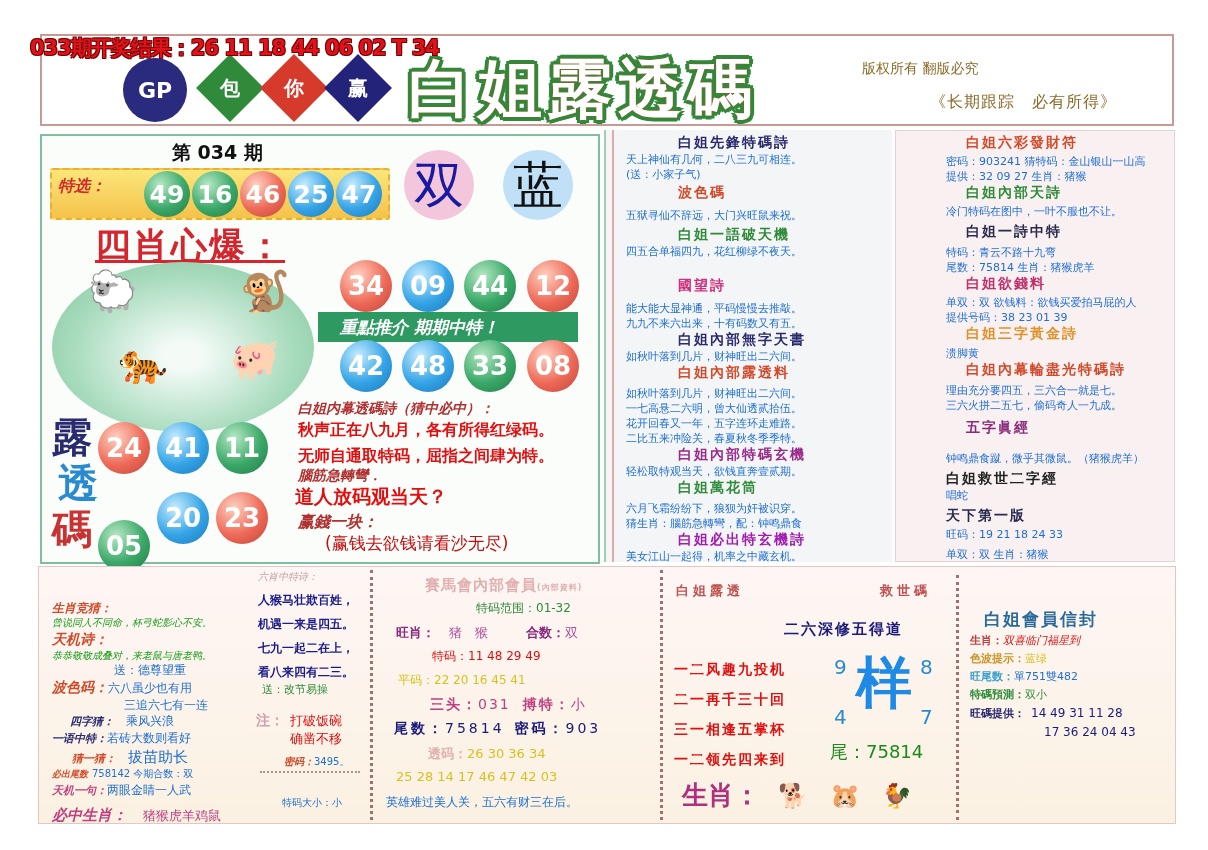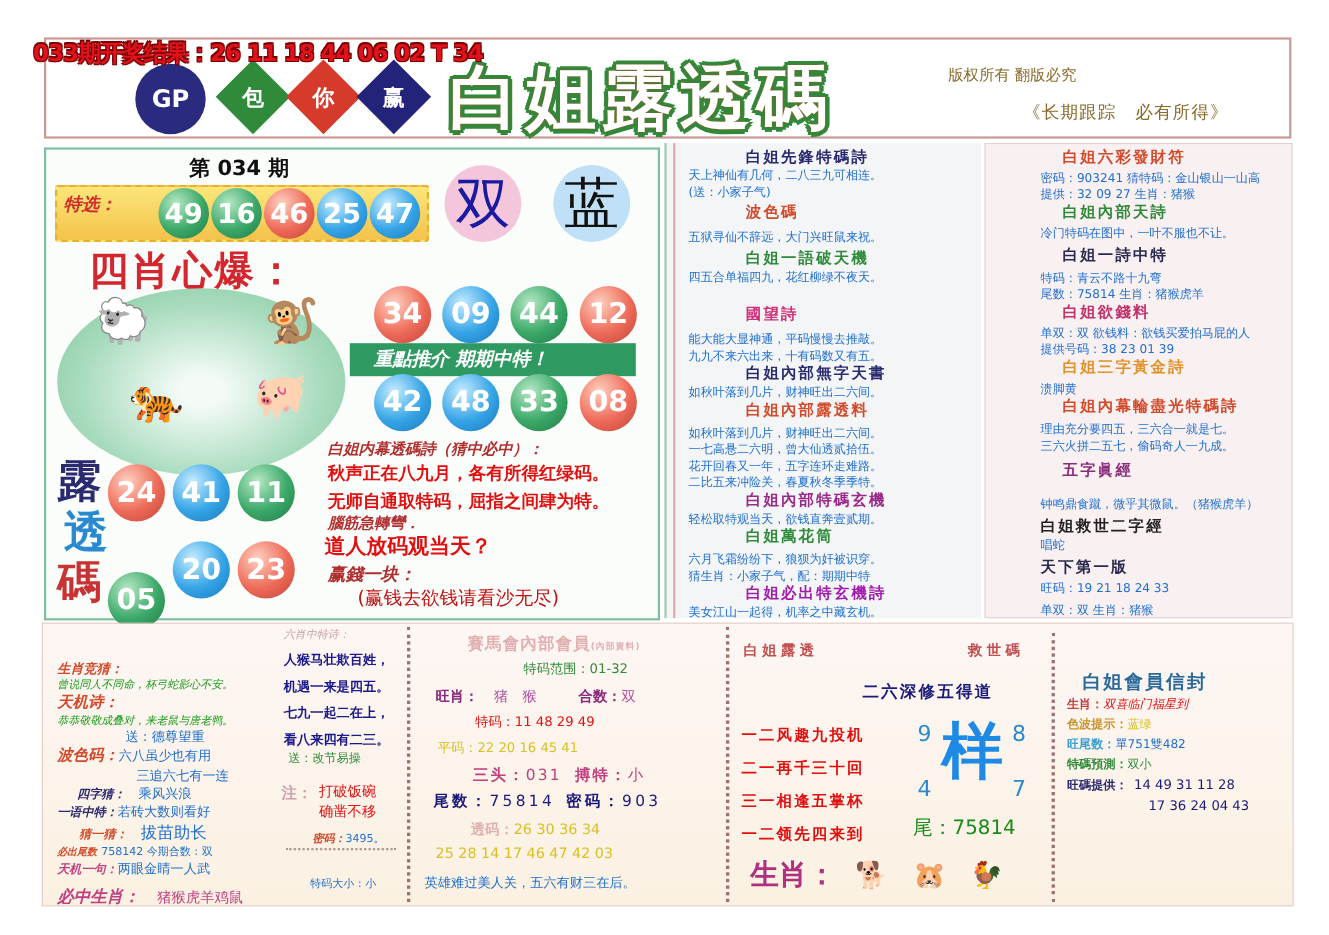--- a/index.html
+++ b/index.html
@@ -38,21 +38,21 @@
   .ball { width: 46px; height: 46px; border-radius: 50%; color: #fff; font-weight: bold;
     font-size: 25px; display: flex; align-items: center; justify-content: center; }
   .ball.big { width: 52px; height: 52px; font-size: 26px; }
   .green { background: radial-gradient(circle at 35% 30%, #b6e8c4, #3aa868 55%, #237a46); }
   .red { background: radial-gradient(circle at 35% 30%, #ffd0c0, #ee6a58 55%, #c24438); }
   .blue { background: radial-gradient(circle at 35% 30%, #c6ecff, #35a4e6 55%, #1a78bc); }
   .shuang { left: 404px; top: 150px; width: 70px; height: 70px; border-radius: 50%; background: #f4c6dc;
     color: #1a1aa0; font-size: 50px; display: flex; align-items: center; justify-content: center; }
   .lan { left: 503px; top: 150px; width: 70px; height: 70px; border-radius: 50%; background: #bfe0f6;
     color: #111; font-size: 50px; display: flex; align-items: center; justify-content: center; }
-  .sixiao { left: 81px; top: 222px; font-size: 36px; font-weight: bold; color: #d3262e; letter-spacing: 2px; }
+  .sixiao { left: 95px; top: 222px; font-size: 36px; font-weight: bold; color: #d3262e; letter-spacing: 2px; text-decoration: underline; }
   .oval { left: 52px; top: 262px; width: 262px; height: 170px; border-radius: 50%;
     background: radial-gradient(ellipse at 50% 55%, #f4fbf7 10%, #a8dbbd 60%, #7cc49c); }
   .animal { font-size: 40px; }
   .banner { left: 318px; top: 312px; width: 260px; height: 30px; background: #2e9a62; color: #fff;
     font-size: 17px; font-style: italic; font-weight: bold; padding-left: 22px; line-height: 30px; }
   .lu-char { left: 52px; font-size: 40px; font-weight: bold; }
   .poem-title { left: 298px; top: 400px; font-size: 14px; font-weight: bold; color: #b03030; font-style: italic; }
   .poem-line { left: 298px; font-size: 16px; font-weight: bold; color: #e01010; font-family: "DejaVu Serif", serif; }
   .poem-small { left: 298px; font-size: 14px; color: #b03030; font-style: italic; font-weight: bold; }
   .poem-big { left: 295px; top: 484px; font-size: 19px; font-weight: bold; color: #e01010; font-family: Liberation Sans, sans-serif; }
@@ -156,21 +156,21 @@
   <div class="sec-line">如秋叶落到几片，财神旺出二六间。</div>
   <div style="margin-left:52px;color:#d24a2a" class="sec-title">白姐內部露透料</div>
   <div class="sec-line" style="margin-top:4px">如秋叶落到几片，财神旺出二六间。</div>
   <div class="sec-line">一七高悬二六明，曾大仙透贰拾伍。</div>
   <div class="sec-line">花开回春又一年，五字连环走难路。</div>
   <div class="sec-line">二比五来冲险关，春夏秋冬季季特。</div>
   <div style="margin-left:52px;color:#9a2a8a" class="sec-title">白姐內部特碼玄機</div>
   <div class="sec-line">轻松取特观当天，欲钱直奔壹贰期。</div>
   <div style="margin-left:52px;color:#2f8a3a" class="sec-title">白姐萬花筒</div>
   <div class="sec-line" style="margin-top:4px">六月飞霜纷纷下，狼狈为奸被识穿。</div>
-  <div class="sec-line">猜生肖：小家子气，配：期期中特</div>
+  <div class="sec-line">猜生肖：腦筋急轉彎，配：钟鸣鼎食</div>
   <div style="margin-left:52px;color:#a21caf" class="sec-title">白姐必出特玄機詩</div>
   <div class="sec-line">美女江山一起得，机率之中藏玄机。</div>
 </div>
 
 <div class="abs right-panel"></div>
 <div class="abs" style="left:946px;top:134px;width:228px">
   <div style="margin-left:20px;color:#d24a2a" class="sec-title">白姐六彩發財符</div>
   <div class="sec-line" style="margin-top:2px">密码：903241 猜特码：金山银山一山高</div>
   <div class="sec-line">提供：32 09 27 生肖：猪猴</div>
   <div style="margin-left:20px;color:#2f8a3a" class="sec-title">白姐內部天詩</div>

